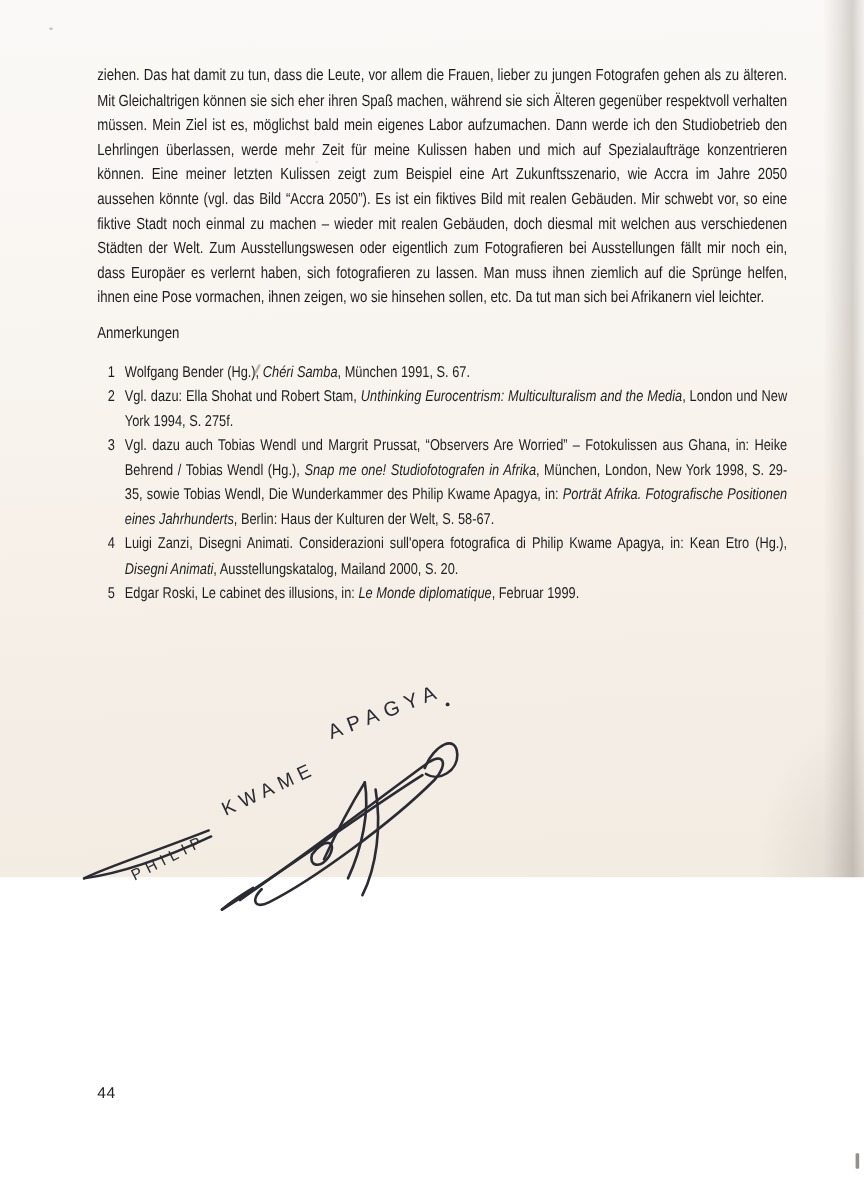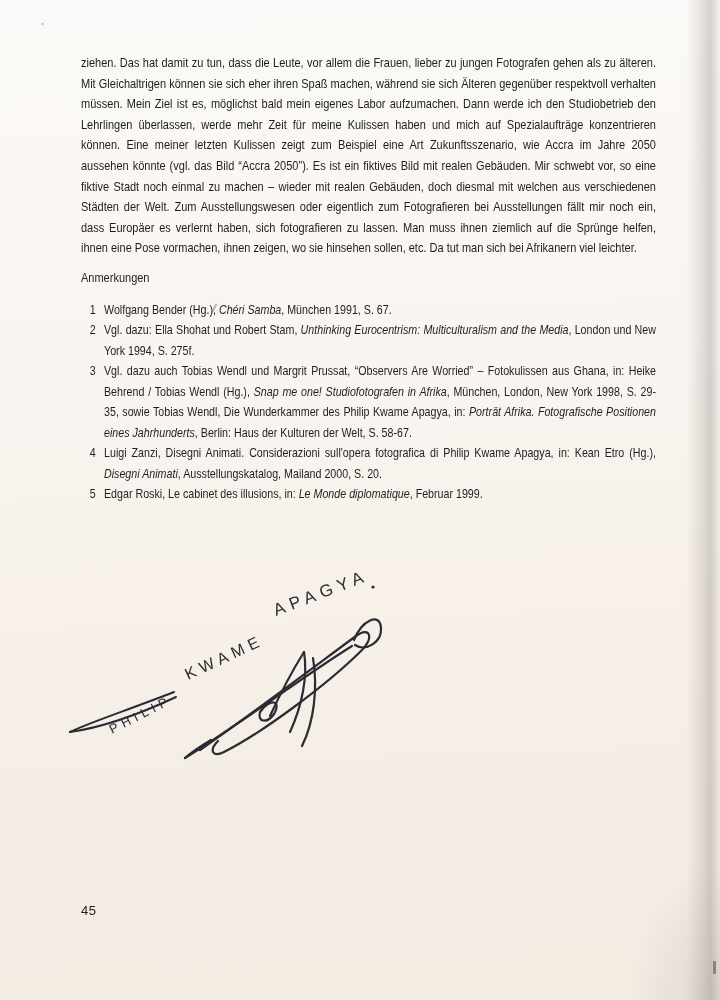--- a/index.html
+++ b/index.html
@@ -1,21 +1,21 @@
 <!DOCTYPE html>
 <html><head>
 <meta charset="utf-8">
 <style>
   html, body { margin: 0; padding: 0; }
   body {
     width: 720px; height: 1000px; overflow: hidden;
     font-family: "Liberation Sans", "DejaVu Sans", sans-serif;
   }
   .page {
-    position: relative; width: 720px; height: 1000px;
+    position: relative; width: 720px; height: 731px;
     background: linear-gradient(178deg,
       #fbf9f7 0%, #f9f6f2 30%, #f7f1ea 58%,
       #f4ede5 82%, #f3ece3 100%);
     color: #1f1f1f;
   }
   
   .edge-right {
     position: absolute; top: 0; right: 0; bottom: 0; width: 34px;
     background: linear-gradient(90deg,
       rgba(170,163,156,0) 0%,
@@ -136,21 +136,21 @@
         <path d="M 196 172 C 206 158, 218 160, 210 174 C 203 184, 193 182, 196 172"></path>
         <path d="M 121 218 C 128 212, 137 206, 147 200"></path>
       </g>
       <circle cx="309" cy="47" r="1.6" fill="#2b2b33"></circle>
       <text class="sig-word w1" transform="translate(48,194) rotate(-27)">Philip</text>
       <text class="sig-word w2" transform="translate(124,140) rotate(-25)">Kwame</text>
       <text class="sig-word w3" transform="translate(212,76) rotate(-21)">Apagya</text>
     </svg>
   </div>
 
-  <div class="page-num">45</div>
+  <div class="page-num">44</div>
 
   <div class="pen-slash"></div>
   <div class="speck" style="left:41px; top:23px; width:3px; height:2px;"></div>
   <div class="speck" style="left:263px; top:134px; width:2px; height:2px; opacity:.5;"></div>
 
   <div class="edge-right"></div>
   <div class="edge-bottom-right"></div>
   <div class="edge-notch"></div>
 </div>
 

